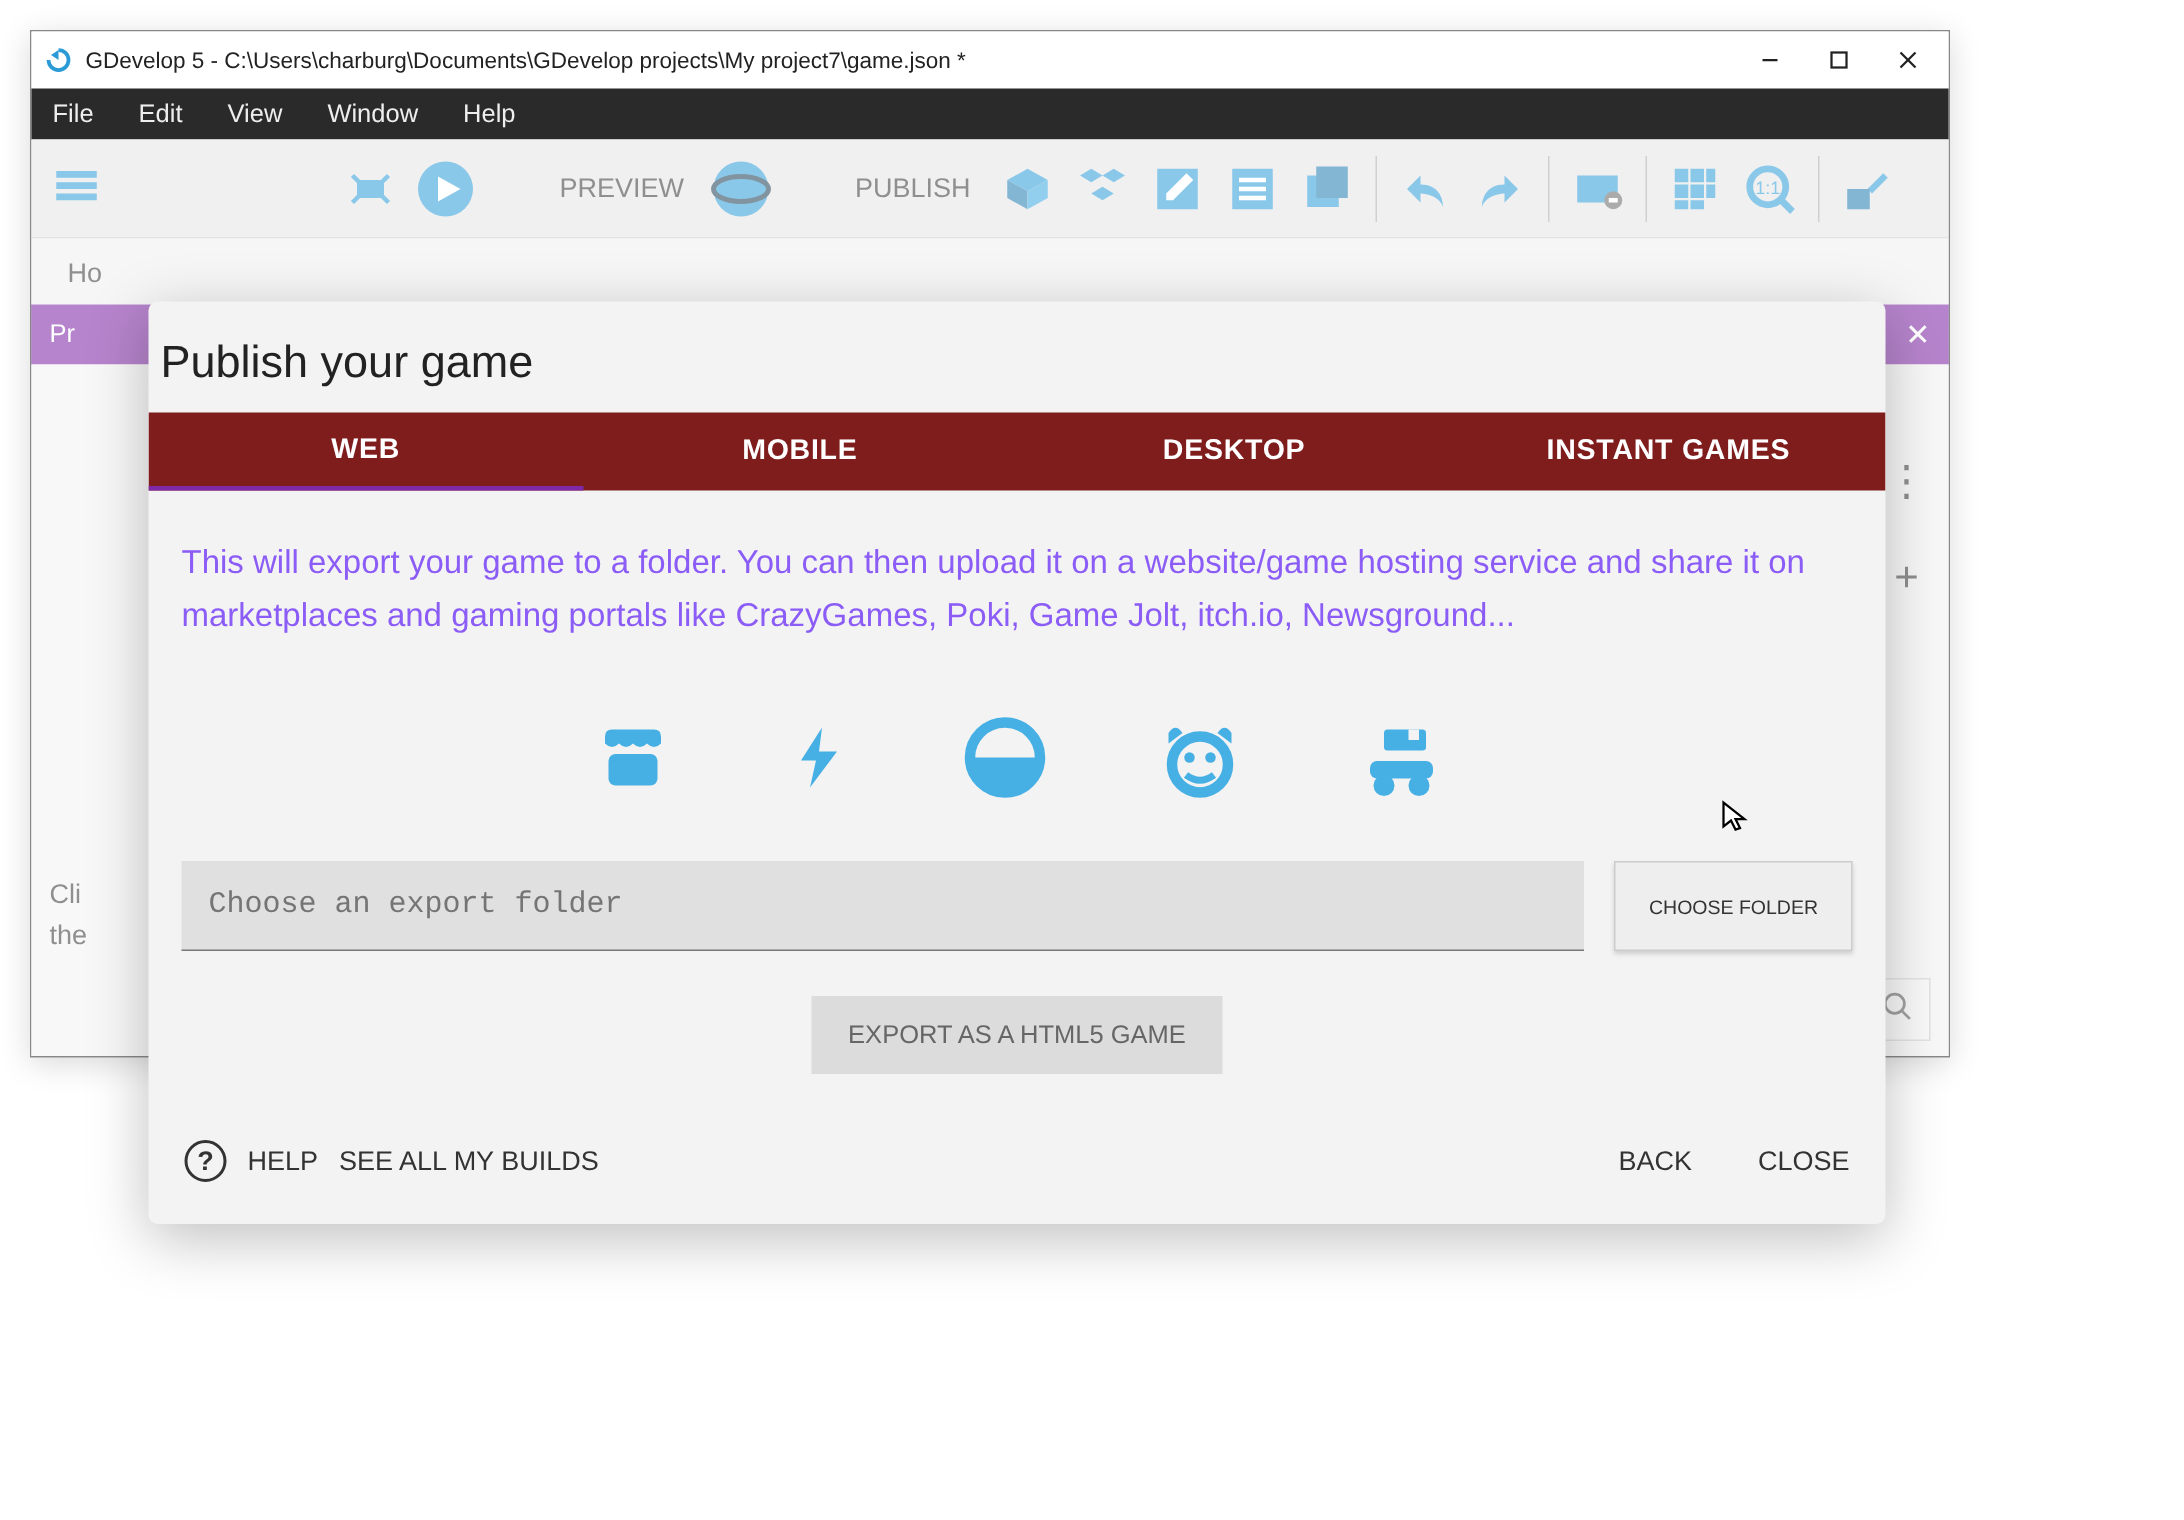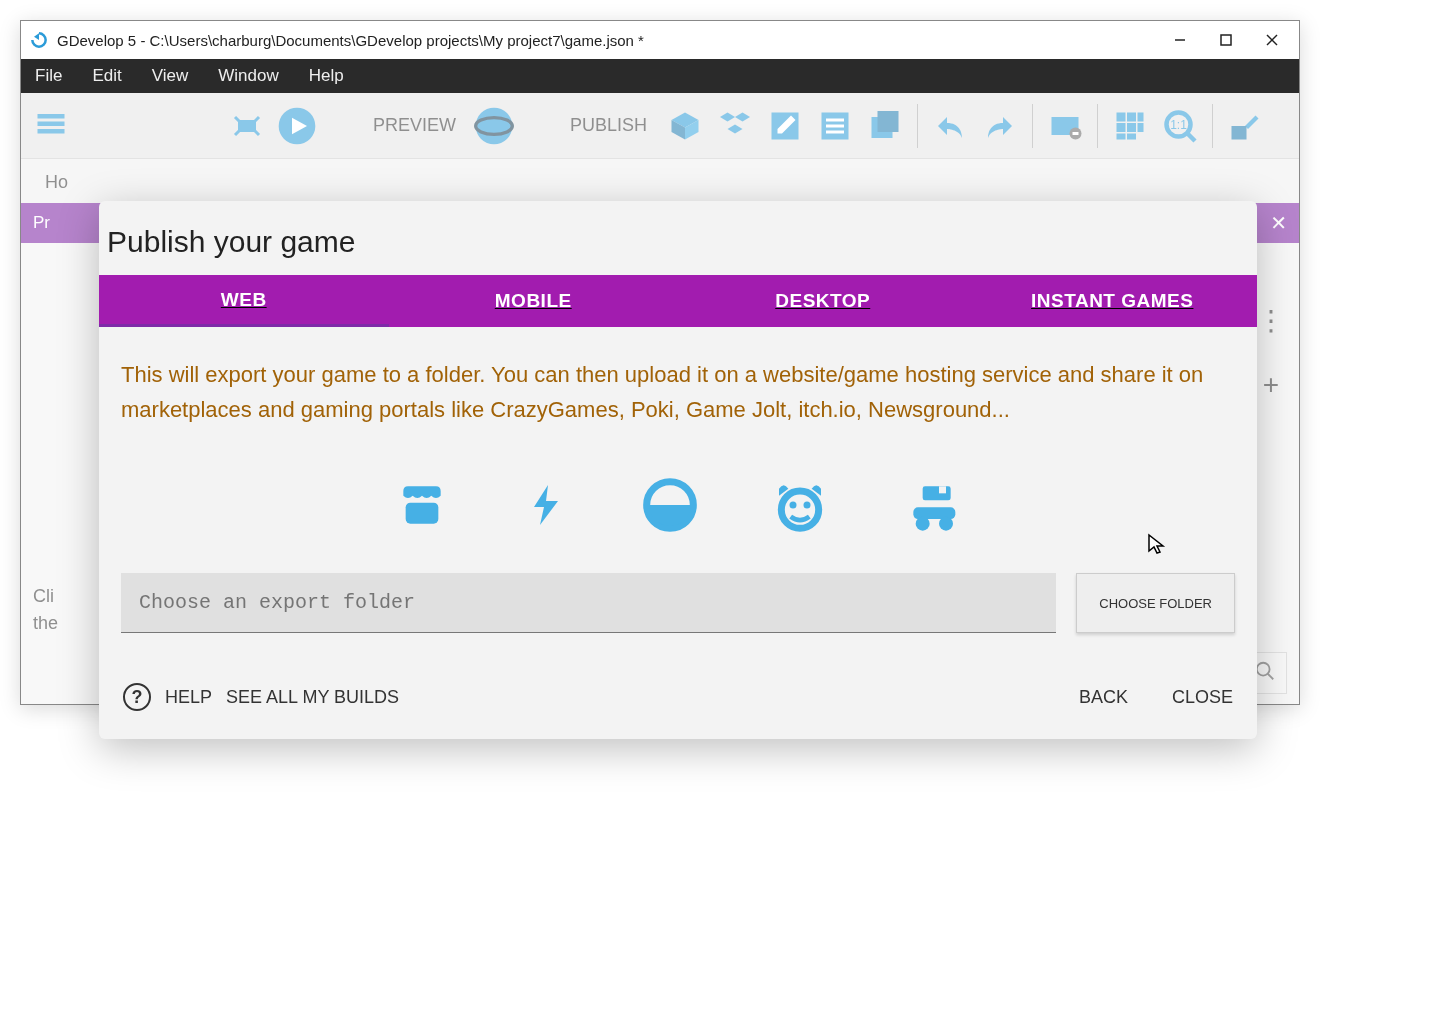--- a/index.html
+++ b/index.html
@@ -49,25 +49,25 @@
 .search-box { position: absolute; right: 12px; bottom: 10px; width: 400px; height: 42px; background: #f4f4f4; border: 1px solid #ccc; display: flex; align-items: center; padding: 0 10px; }
 .search-box input { border: none; background: transparent; flex: 1; font-size: 18px; color: #666; outline: none; }
 .search-box .search-icon { color: #555; }
 
 
 .overlay { position: absolute; top: 72px; left: 0; right: 0; bottom: 0; background: rgba(255,255,255,0.45); }
 
 
 .dialog { position: absolute; top: 180px; left: 78px; width: 1158px; background: #f3f3f3; border-radius: 6px; box-shadow: 0 10px 40px rgba(0,0,0,0.25); overflow: hidden; }
 .dialog-title { font-size: 30px; color: #222; padding: 24px 24px 16px 8px; }
-.dialog-tabs { height: 52px; background: #a21caf; display: flex; text-decoration: underline; }
+.dialog-tabs { height: 52px; background: #7f1d1d; display: flex; }
 .dialog-tab { flex: 1; display: flex; align-items: center; justify-content: center; font-size: 19px; font-weight: 600; color: #fff; letter-spacing: 0.5px; cursor: pointer; }
 .dialog-tab.active { border-bottom: 3px solid #7e2aa8; }
 .dialog-body { padding: 30px 22px 10px 22px; }
-.dialog-desc { font-size: 22px; color: #a16207; line-height: 1.6; }
+.dialog-desc { font-size: 22px; color: #8b5cf6; line-height: 1.6; }
 .dialog-icons { display: flex; justify-content: center; gap: 72px; padding: 50px 0 36px 0; }
 .dialog-icons svg { fill: #46b0e5; }
 .folder-row { display: flex; gap: 20px; align-items: stretch; margin-bottom: 30px; }
 .folder-input { flex: 1; height: 60px; background: #e0e0e0; border: none; border-bottom: 1px solid #777; padding: 0 18px; font-size: 20px; color: #666; outline: none; font-family: Liberation Mono, monospace; }
 .choose-btn { padding: 0 22px; background: #eee; border: 1px solid #ccc; font-size: 13px; color: #333; cursor: pointer; box-shadow: 0 2px 3px rgba(0,0,0,0.15); }
 .export-btn { display: block; margin: 0 auto 24px auto; padding: 16px 24px; background: #dcdcdc; border: none; font-size: 17px; color: #666; cursor: not-allowed; }
 .dialog-footer { display: flex; align-items: center; padding: 10px 24px 28px 24px; gap: 14px; }
 .help-icon { width: 28px; height: 28px; border: 2.5px solid #333; border-radius: 50%; display: flex; align-items: center; justify-content: center; font-size: 18px; font-weight: bold; color: #333; }
 .footer-text { font-size: 18px; color: #333; cursor: pointer; }
 .footer-spacer { flex: 1; }
@@ -297,20 +297,21 @@
               <rect x="15" y="4" width="3" height="3" fill="#f3f3f3"></rect>
               <rect x="4" y="13" width="18" height="5" rx="2"></rect>
               <circle cx="8" cy="20" r="3"></circle>
               <circle cx="18" cy="20" r="3"></circle>
             </svg></span>
       </div>
       <div class="folder-row">
         <input class="folder-input" placeholder="Choose an export folder" style="">
         <button class="choose-btn">CHOOSE FOLDER</button>
       </div>
+      <button class="export-btn" disabled="">EXPORT AS A HTML5 GAME</button>
     </div>
     <div class="dialog-footer">
       <span class="help-icon">?</span>
       <span class="footer-text">HELP</span>
       <span class="footer-text">SEE ALL MY BUILDS</span>
       <span class="footer-spacer"></span>
       <span class="footer-text">BACK</span>
       <span class="footer-text" style="margin-left:30px">CLOSE</span>
     </div>
   </div>

